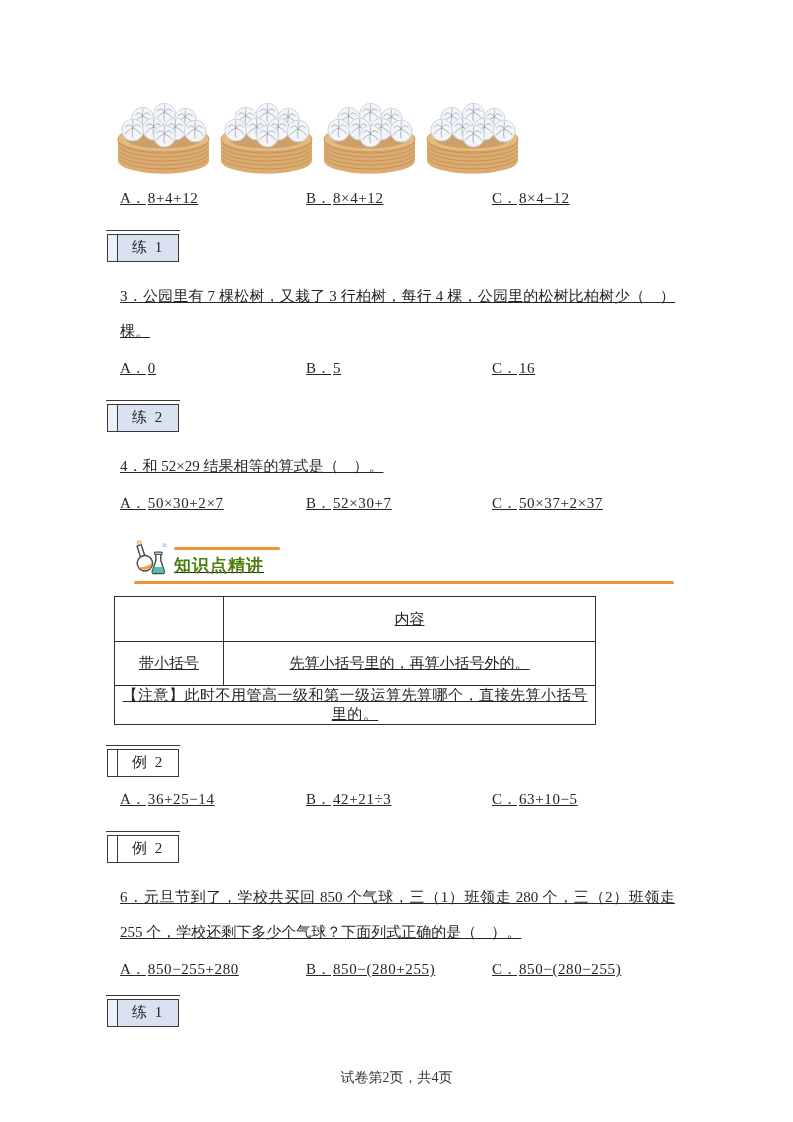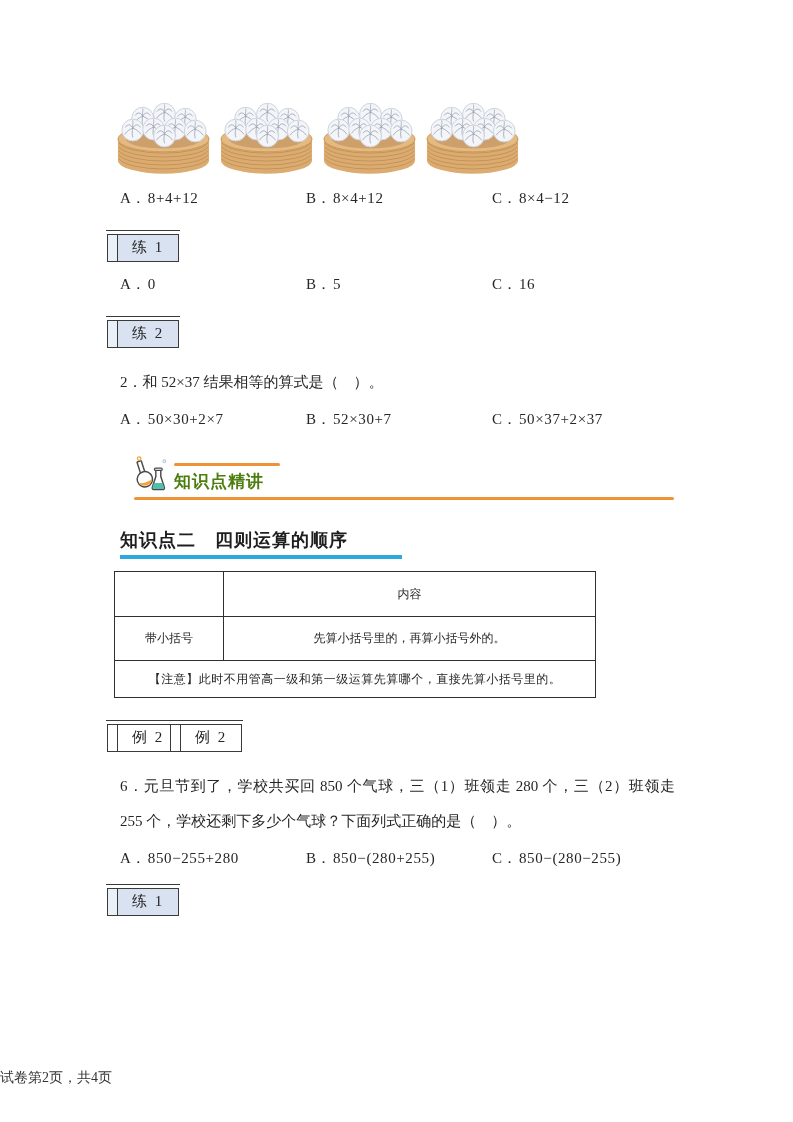--- a/index.html
+++ b/index.html
@@ -7,20 +7,21 @@
     position:relative;
     width:793px;height:1122px;
     margin:0 auto;
     background:#fff;
     box-sizing:border-box;
     padding:0 118px 0 120px;
     overflow:hidden;
     font-family:"Liberation Serif","DejaVu Serif",serif;
     font-size:15px;
     color:#262626;
+    text-decoration:underline;
   }
   
   .steamer-row{display:flex;margin:95px 0 0 -8px;}
   .steamer{width:103px;height:84px;flex:0 0 auto;}
   
   .opt-row{display:flex;margin:10px 0 0 0;}
   .opt{width:186px;white-space:nowrap;}
   .opt:last-child{width:auto;}
   .opt-label{margin-right:2px;}
   .opt-formula{letter-spacing:0.6px;}
@@ -44,27 +45,27 @@
     font-size:17px;color:#4d7c0f;letter-spacing:1px;}
   .kp-underline{height:3px;background:#ee9437;border-radius:2px;
     margin:4px 0 0 14px;width:540px;}
   
   .kp2{margin:28px 0 0 0;}
   .kp2-text{font-family:"Liberation Sans","DejaVu Sans",sans-serif;font-weight:700;
     font-size:18px;color:#1e1e1e;letter-spacing:1px;}
   .blue-bar{width:282px;height:4px;background:#2fa7e0;margin-top:3px;}
   
   table.kp-table{border-collapse:collapse;margin:12px 0 0 -6px;width:482px;
-    font-size:12px;color:#262626;}
+    font-size:15px;color:#262626;}
   table.kp-table td{border:1.5px solid #2f2f2f;text-align:center;padding:0 4px;}
   td.t-head{height:44px;}
   td.t-row{height:43px;}
   td.t-note{height:36px;text-align:left;padding-left:7px;letter-spacing:0.5px;}
   
-  .footer{position:absolute;left:0;right:0;bottom:35px;
+  .footer{position:absolute;left:0;right:0;bottom:35px;text-align:center;
     font-size:14px;color:#333;}
 </style>
 </head>
 <body>
 
 <div class="page">
 
   
   <div class="steamer-row">
       <svg class="steamer" viewBox="0 0 104 84" aria-hidden="true">
@@ -167,33 +168,34 @@
     <div class="opt"><span class="opt-label">B．</span><span class="opt-formula">8×4+12</span></div>
     <div class="opt"><span class="opt-label">C．</span><span class="opt-formula">8×4−12</span></div>
   </div>
 
   
   <div class="badge badge-blue">
     <span class="badge-strip"></span>
     <span class="badge-text">练 1</span>
   </div>
 
+  <p class="q-text">3．公园里有 7 棵松树，又栽了 3 行柏树，每行 4 棵，公园里的松树比柏树少（　）棵。</p>
   <div class="opt-row">
     <div class="opt"><span class="opt-label">A．</span><span class="opt-formula">0</span></div>
     <div class="opt"><span class="opt-label">B．</span><span class="opt-formula">5</span></div>
     <div class="opt"><span class="opt-label">C．</span><span class="opt-formula">16</span></div>
   </div>
 
   
   <div class="badge badge-blue">
     <span class="badge-strip"></span>
     <span class="badge-text">练 2</span>
   </div>
 
-  <p class="q-text">2．和 52×37 结果相等的算式是（　）。</p>
+  <p class="q-text">4．和 52×29 结果相等的算式是（　）。</p>
   <div class="opt-row">
     <div class="opt"><span class="opt-label">A．</span><span class="opt-formula">50×30+2×7</span></div>
     <div class="opt"><span class="opt-label">B．</span><span class="opt-formula">52×30+7</span></div>
     <div class="opt"><span class="opt-label">C．</span><span class="opt-formula">50×37+2×37</span></div>
   </div>
 
   
   <div class="kp-header">
     <svg class="flask-icon" viewBox="0 0 40 44" aria-hidden="true">
 
@@ -213,24 +215,20 @@
       <circle cx="36" cy="9" r="1.6" fill="none" stroke="#bfc4cc" stroke-width="1.2"></circle>
     </svg>
     <div class="kp-title-wrap">
       <div class="kp-topline"></div>
       <div class="kp-title">知识点精讲</div>
     </div>
   </div>
   <div class="kp-underline"></div>
 
   
-  <div class="kp2">
-    <span class="kp2-text">知识点二　四则运算的顺序</span>
-    <div class="blue-bar"></div>
-  </div>
 
   
   <table class="kp-table">
     <tbody>
         <tr>
       <td class="t-head" style="width:100px;"></td>
       <td class="t-head">内容</td>
     </tr>
     <tr>
       <td class="t-row">带小括号</td>
@@ -241,20 +239,25 @@
     </tr>
   </tbody>
     </table>
 
   
   <div class="badge badge-white" style="margin-top:24px;">
     <span class="badge-strip"></span>
     <span class="badge-text">例 2</span>
   </div>
 
+  <div class="opt-row">
+    <div class="opt"><span class="opt-label">A．</span><span class="opt-formula">36+25−14</span></div>
+    <div class="opt"><span class="opt-label">B．</span><span class="opt-formula">42+21÷3</span></div>
+    <div class="opt"><span class="opt-label">C．</span><span class="opt-formula">63+10−5</span></div>
+  </div>
 
   
   <div class="badge badge-white" style="">
     <span class="badge-strip"></span>
     <span class="badge-text">例 2</span>
   </div>
 
   <p class="q-text">6．元旦节到了，学校共买回 850 个气球，三（1）班领走 280 个，三（2）班领走 255 个，学校还剩下多少个气球？下面列式正确的是（　）。</p>
   <div class="opt-row">
     <div class="opt"><span class="opt-label">A．</span><span class="opt-formula">850−255+280</span></div>

